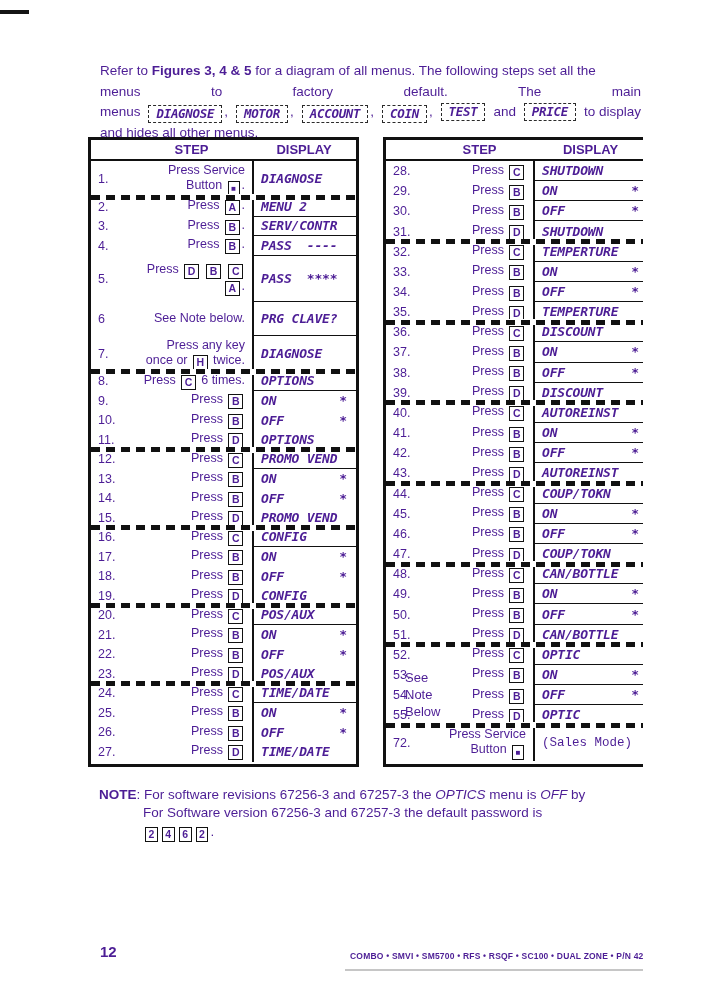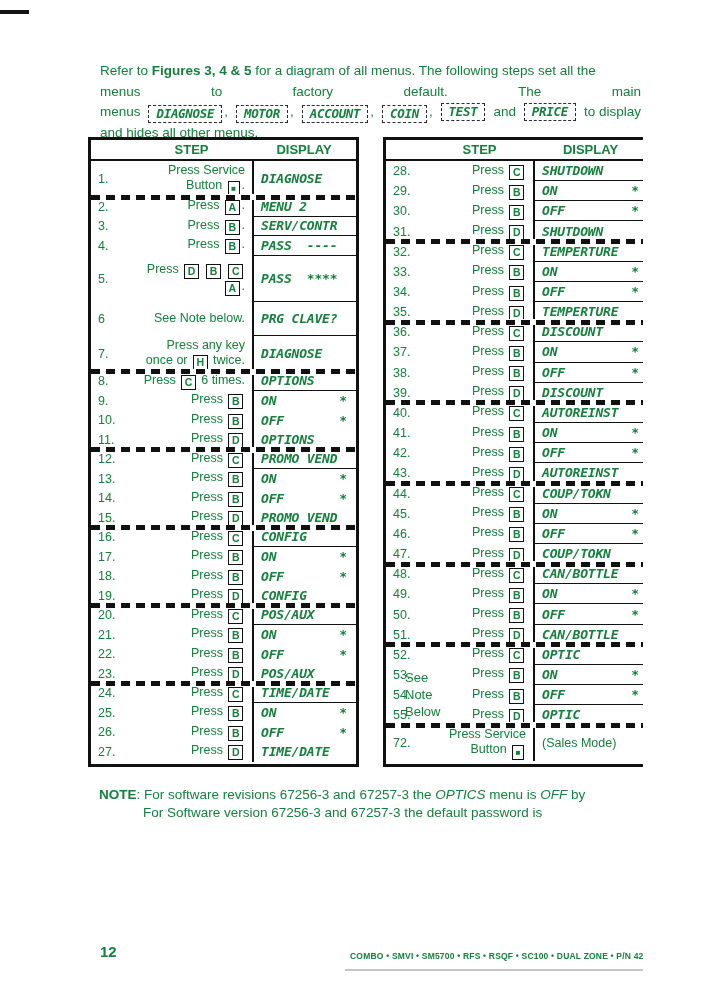--- a/index.html
+++ b/index.html
@@ -1,17 +1,17 @@
 <!DOCTYPE html>
 <html><head>
 <meta charset="utf-8">
 <style>
   html,body{margin:0;padding:0;background:#ffffff;}
   .page{position:relative;width:643px;height:1000px;background:#fff;
-        font-family:"Liberation Sans",sans-serif;color:#15803d;overflow:hidden;}
+        font-family:"Liberation Sans",sans-serif;color:#4c1d95;overflow:hidden;}
   *{box-sizing:border-box;}
 
   
   .scan-dash{position:absolute;left:0;top:10px;width:29px;height:3.5px;background:#141414;}
   .scan-speck{position:absolute;left:716px;top:34px;width:2.5px;height:9px;background:#9a9a9a;}
   .footer-line{position:absolute;left:345px;top:969px;width:379px;height:1.8px;background:#c6c6c6;}
 
   
   .intro{position:absolute;left:100px;top:61px;width:541px;font-size:13.5px;line-height:20.5px;}
   .iline{white-space:pre-wrap;}
@@ -42,21 +42,21 @@
   .stepc{width:var(--stepw);position:relative;display:flex;align-items:center;
          justify-content:flex-end;padding-right:7px;font-size:12.5px;}
   .num{position:absolute;left:7px;font-size:12.5px;}
   .stext{text-align:right;line-height:15px;white-space:nowrap;}
   .dispc{width:var(--dispw);border-left:2.2px solid #111;border-bottom:1.6px solid #111;
          display:flex;align-items:center;justify-content:space-between;
          padding:0 9px 0 7px;white-space:pre;
          font-family:"DejaVu Sans Mono",monospace;font-style:italic;font-weight:bold;
          font-size:13px;letter-spacing:-0.2px;}
   .dispc.nb{border-bottom:none;}
-  .dispc.plain{font-family:Liberation Sans, sans-serif;font-style:normal;font-weight:normal;
+  .dispc.plain{font-family:Liberation Mono, monospace;font-style:normal;font-weight:normal;
                font-size:12.5px;letter-spacing:0;}
   .star{font-family:"DejaVu Sans Mono",monospace;font-style:italic;font-weight:bold;font-size:13px;}
 
   .dashsep{height:0;position:relative;z-index:2;}
   .dashsep::before{content:"";position:absolute;left:0;right:0;top:-3px;height:6px;background:#fff;}
   .dashsep::after{content:"";position:absolute;left:0;right:0;top:-2.5px;height:5px;
                   background:repeating-linear-gradient(90deg,#111 0 9px,transparent 9px 15px);}
 
   .sidenote{position:absolute;left:19px;top:529px;font-size:13px;line-height:17px;text-align:left;}
 
@@ -651,19 +651,20 @@
       <div class="sidenote">
         <div>See</div>
         <div>Note</div>
         <div>Below</div>
       </div>
     </div>
 
   <div class="note">
     <div class="nline"><b>NOTE</b><span>: For software revisions 67256-3 and 67257-3 the </span><i>OPTICS</i><span> menu is </span><i>OFF</i><span> by</span></div>
     <div class="nline ind1">For Software version 67256-3 and 67257-3 the default password is</div>
+    <div class="nline ind1 pwrow" id="pwkeys"><span class="key">2</span><span class="key">4</span><span class="key">6</span><span class="key">2</span><span>.</span></div>
   </div>
 
   <div class="pagenum">12</div>
   <div class="footer-models">COMBO • SMVI • SM5700 • RFS • RSQF • SC100 • DUAL ZONE • P/N 4212619</div>
   <div class="footer-line"></div>
 
 </div>
 
 </body></html>

